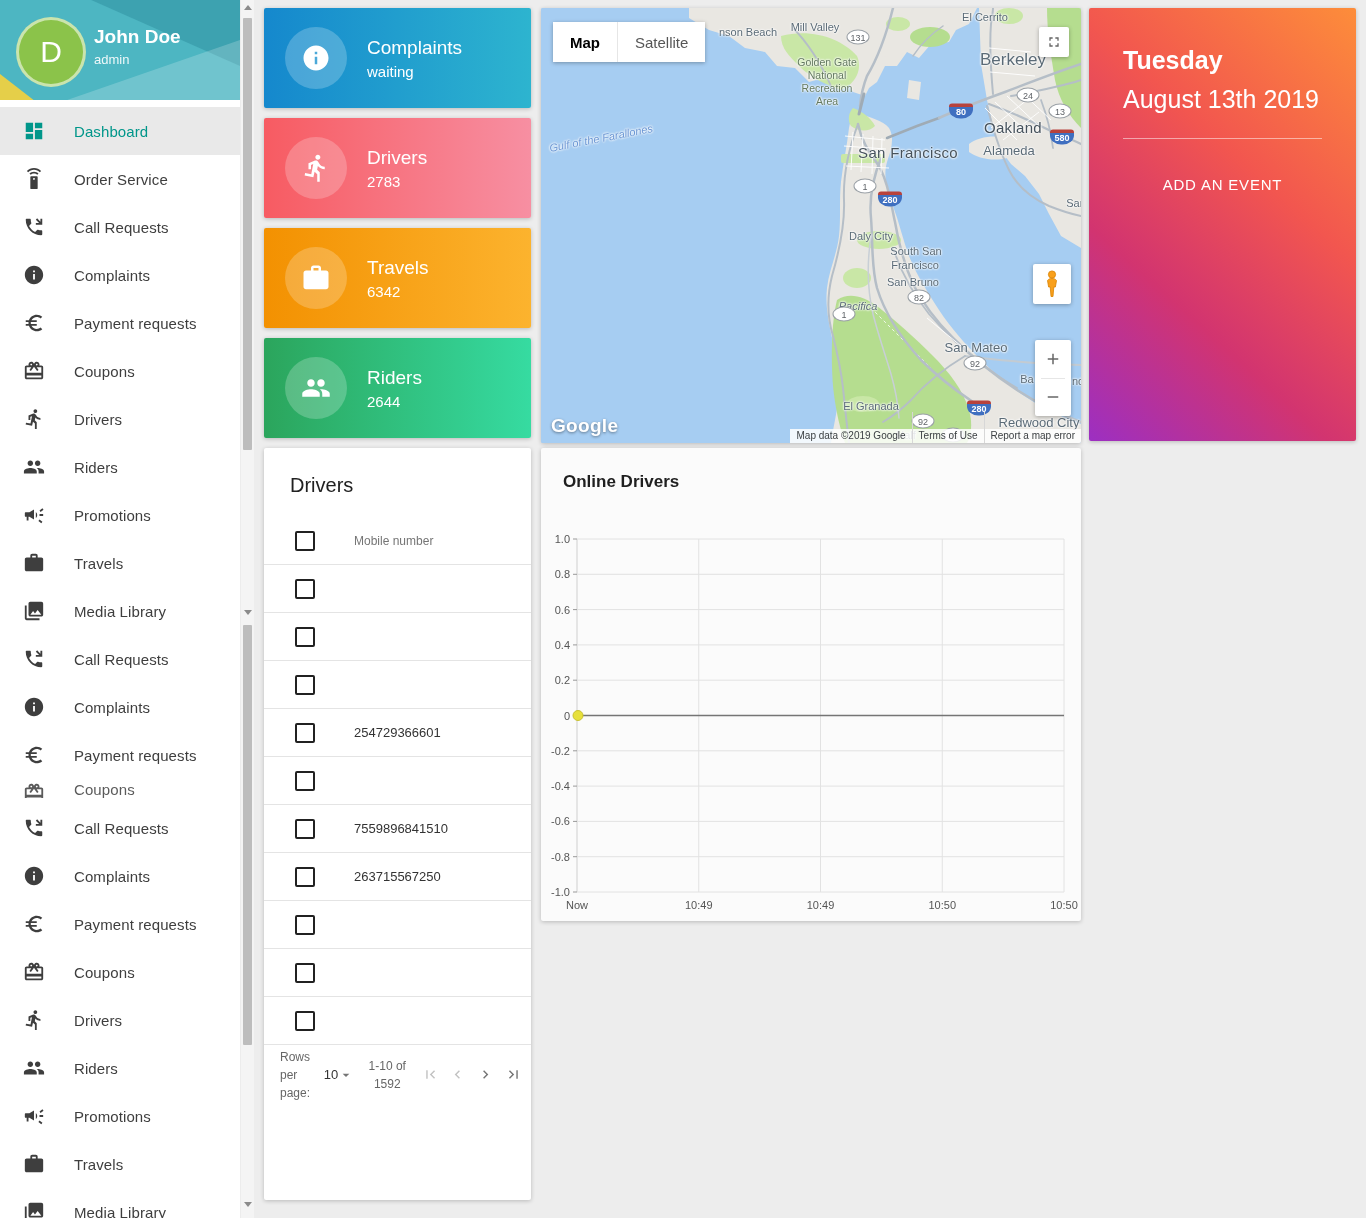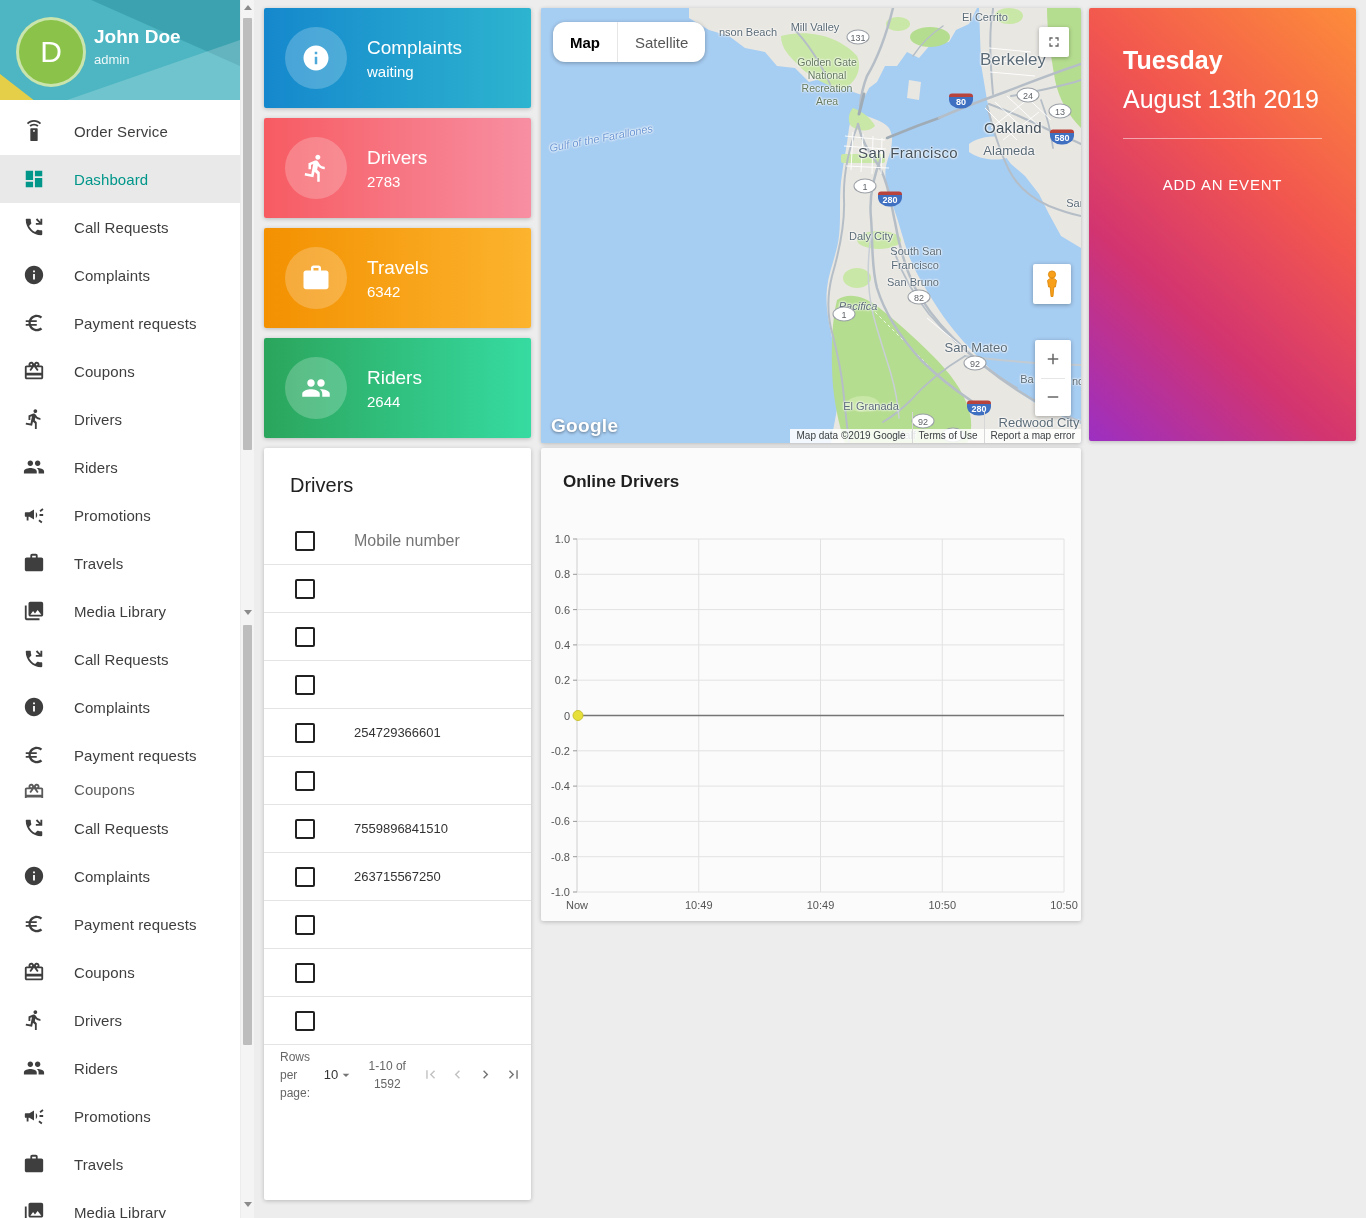--- a/index.html
+++ b/index.html
@@ -51,21 +51,21 @@
   .map-label{position:absolute;transform:translate(-50%,-50%);font-size:11px;color:#5b6b77;white-space:nowrap;
              text-shadow:0 0 2px #fff,0 0 2px #fff,0 0 3px #fff;pointer-events:none}
   .map-label.city{font-size:15px;color:#46525c;letter-spacing:.3px}
   .map-label.park{color:#63795f;font-size:10.5px}
   .map-label.water{color:#6a96d4;font-style:italic}
   .badge-route{position:absolute;transform:translate(-50%,-50%);background:#fff;border:1px solid #9aa0a6;border-radius:50%;
                min-width:17px;height:13px;padding:0 2px;font-size:9px;color:#5f6368;display:flex;align-items:center;justify-content:center}
   .badge-int{position:absolute;transform:translate(-50%,-50%);width:24px;height:15px;color:#fff;font-size:9px;font-weight:bold;
              display:flex;align-items:center;justify-content:center;padding-top:1px;box-sizing:border-box;
              background:linear-gradient(#b8423c 0 3.5px,#3f6fc0 3.5px);border-radius:3px 3px 46% 46%/3px 3px 62% 62%}
-  #map-toggle{position:absolute;left:12px;top:14px;height:40px;background:#fff;border-radius:12px;
+  #map-toggle{position:absolute;left:12px;top:14px;height:40px;background:#fff;border-radius:0;
               box-shadow:0 1px 4px rgba(0,0,0,.3);display:flex;align-items:stretch}
   #map-toggle .seg{display:flex;align-items:center;padding:0 17px;font-size:15px;cursor:pointer}
   #map-toggle .seg.sel{font-weight:bold;color:#000}
   #map-toggle .seg.unsel{color:#565656;border-left:1px solid #e6e6e6}
   #fullscreen-btn{position:absolute;left:498px;top:19px;width:30px;height:30px;background:#fff;border-radius:2px;
                   box-shadow:0 1px 4px rgba(0,0,0,.3);display:flex;align-items:center;justify-content:center;cursor:pointer}
   #fullscreen-btn svg{width:16px;height:16px;fill:#666}
   #pegman{position:absolute;left:492px;top:256px;width:38px;height:40px;background:#fff;border-radius:2px;
           box-shadow:0 1px 4px rgba(0,0,0,.3);display:flex;align-items:center;justify-content:center;cursor:grab}
   #zoomctrl{position:absolute;left:494px;top:332px;width:36px;height:76px;background:#fff;border-radius:2px;
@@ -90,21 +90,21 @@
              letter-spacing:.8px;font-family:inherit;cursor:pointer}
 
   
   #drivers-card{left:264px;top:448px;width:267px;height:752px;background:#fff;display:flex;flex-direction:column}
   #drv-head{background:#009b8b;color:#fff;font-size:22px;font-weight:bold;line-height:36px;padding:17px 22px;height:92px;box-sizing:border-box}
   #drv-title{font-size:20px;color:#212121;padding:26px 0 20px 26px}
   .tbl-row{height:48px;display:flex;align-items:center;border-bottom:1px solid #e4e4e4;padding-left:31px;box-sizing:border-box}
   .tbl-row.hdr{border-top:0}
   .cb{width:16px;height:16px;border:2px solid #212121;border-radius:2px;flex:0 0 16px;cursor:pointer}
   .tbl-row .cell{margin-left:39px;font-size:13px;color:#333}
-  .tbl-row.hdr .cell{color:#757575;font-size:16px}
+  .tbl-row.hdr .cell{color:#757575;font-size:12px}
   #pager{height:59px;display:flex;align-items:center;padding:0 8px 0 16px;font-size:12px;color:#666;gap:8px}
   #pager .rpp{width:40px;line-height:1.5}
   #pager .rpv{display:flex;align-items:center;font-size:13px;color:#333;cursor:pointer}
   #pager .rpv svg{width:16px;height:16px;fill:#757575}
   #pager .range{width:56px;text-align:center;line-height:1.5}
   .pgbtn{background:none;border:none;padding:0;width:22px;height:22px;display:flex;align-items:center;justify-content:center;cursor:pointer}
   .pgbtn svg{width:17px;height:17px}
   .pgbtn.dis svg{fill:#c2c2c2}
   .pgbtn.en svg{fill:#757575}
 
@@ -120,35 +120,35 @@
     <div class="band1"></div>
     <div class="band2"></div>
     <div class="wedge"></div>
     <div id="avatar">D</div>
     <div class="who">
       <div class="nm">John Doe</div>
       <div class="rl">admin</div>
     </div>
   </div>
   <nav id="nav">
+      <div class="nav-item active">
+        <span class="nicon">
+          <svg viewBox="0 0 24 24">
+            <path d="M3 13h8V3H3v10zm0 8h8v-6H3v6zm10 0h8V11h-8v10zm0-18v6h8V3h-8z"></path>
+          </svg>
+        </span>
+        <span class="nlabel">Dashboard</span>
+      </div>
       <div class="nav-item">
         <span class="nicon">
           <svg viewBox="0 0 24 24">
             <path d="M15 9H9c-.55 0-1 .45-1 1v12c0 .55.45 1 1 1h6c.55 0 1-.45 1-1V10c0-.55-.45-1-1-1zm-3 2c.55 0 1 .45 1 1s-.45 1-1 1-1-.45-1-1 .45-1 1-1zM7.05 6.05l1.41 1.41C9.37 6.56 10.62 6 12 6s2.63.56 3.54 1.46l1.41-1.41C15.68 4.78 13.93 4 12 4s-3.68.78-4.95 2.05zM12 0C8.96 0 6.21 1.23 4.22 3.22l1.41 1.41C7.26 3.01 9.51 2 12 2s4.74 1.01 6.36 2.64l1.41-1.41C17.79 1.23 15.04 0 12 0z"></path>
           </svg>
         </span>
         <span class="nlabel">Order Service</span>
-      </div>
-      <div class="nav-item active">
-        <span class="nicon">
-          <svg viewBox="0 0 24 24">
-            <path d="M3 13h8V3H3v10zm0 8h8v-6H3v6zm10 0h8V11h-8v10zm0-18v6h8V3h-8z"></path>
-          </svg>
-        </span>
-        <span class="nlabel">Dashboard</span>
       </div>
       <div class="nav-item">
         <span class="nicon">
           <svg viewBox="0 0 24 24">
             <path d="M6.62 10.79c1.44 2.83 3.76 5.14 6.59 6.59l2.2-2.2c.27-.27.67-.36 1.02-.24 1.12.37 2.33.57 3.57.57.55 0 1 .45 1 1V20c0 .55-.45 1-1 1-9.39 0-17-7.61-17-17 0-.55.45-1 1-1h3.5c.55 0 1 .45 1 1 0 1.25.2 2.45.57 3.57.11.35.03.74-.25 1.02l-2.2 2.2z M21 3h-2v3.17l-3.59-3.58L14 4l3.59 3.59H14v2h7V3z"></path>
           </svg>
         </span>
         <span class="nlabel">Call Requests</span>
       </div>
       <div class="nav-item">
@@ -473,21 +473,21 @@
       <span class="map-label" style="left: 537px; top: 373px;">nd</span>
       <span class="badge-route" style="left: 317px; top: 29px;">131</span>
       <span class="badge-route" style="left: 487px; top: 79px; margin-top: 8px;">24</span>
       <span class="badge-route" style="left: 519px; top: 103px;">13</span>
       <span class="badge-route" style="left: 324px; top: 178px;">1</span>
       <span class="badge-route" style="left: 303px; top: 306px;">1</span>
       <span class="badge-route" style="left: 378px; top: 289px;">82</span>
       <span class="badge-route" style="left: 434px; top: 355px;">92</span>
       <span class="badge-route" style="left: 382px; top: 413px;">92</span>
       <span class="badge-route" style="left: 412px; top: 427px;">35</span>
-      <span class="badge-int" style="left: 420px; top: 93px;">80</span>
+      <span class="badge-int" style="left: 420px; top: 103px;">80</span>
       <span class="badge-int" style="left: 521px; top: 129px;">580</span>
       <span class="badge-int" style="left: 349px; top: 191px;">280</span>
       <span class="badge-int" style="left: 438px; top: 400px;">280</span>
     </div>
   <div id="map-toggle">
     <div class="seg sel">Map</div>
     <div class="seg unsel">Satellite</div>
   </div>
   <div id="fullscreen-btn">
     <svg viewBox="0 0 24 24">

